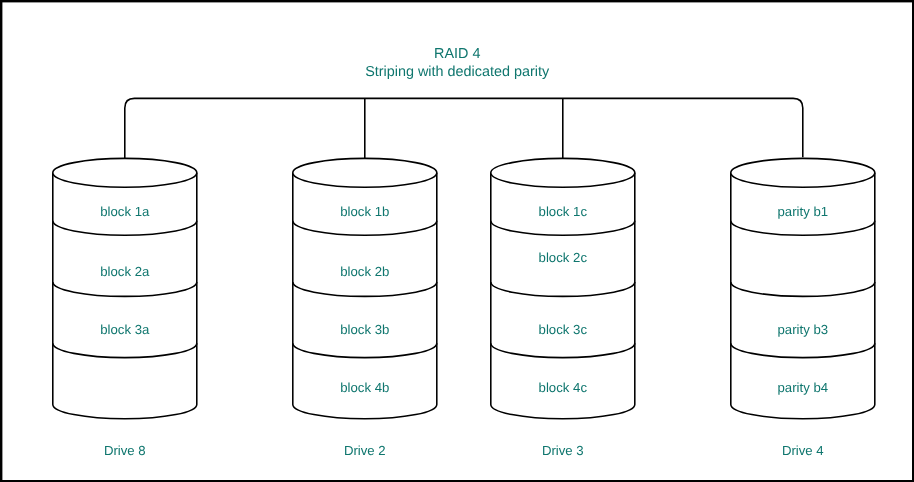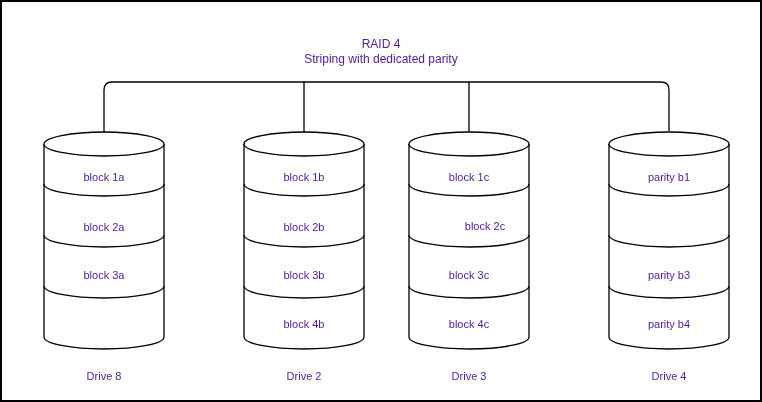--- a/index.html
+++ b/index.html
@@ -4,21 +4,21 @@
 <style>
   html, body { margin: 0; padding: 0; background: #ffffff; }
   .canvas {
     position: relative;
     width: 762px;
     height: 402px;
     box-sizing: border-box;
     border: 2px solid #000000;
     background: #ffffff;
     font-family: "Liberation Sans", sans-serif;
-    color: #4c1d95;
+    color: #0f766e;
     overflow: hidden;
   }
   .diagram-svg {
     position: absolute;
     left: 0; top: 0;
     width: 762px;
     height: 402px;
   }
   .title-block {
     position: absolute;
@@ -98,21 +98,21 @@
   <div class="lbl" style="left:42px; top:266px;">block 3a</div>
   <div class="lbl" style="left:42px; top:367px;">Drive 8</div>
 
   <div class="lbl" style="left:242px; top:168px;">block 1b</div>
   <div class="lbl" style="left:242px; top:218px;">block 2b</div>
   <div class="lbl" style="left:242px; top:266px;">block 3b</div>
   <div class="lbl" style="left:242px; top:315px;">block 4b</div>
   <div class="lbl" style="left:242px; top:367px;">Drive 2</div>
 
   <div class="lbl" style="left:407px; top:168px;">block 1c</div>
-  <div class="lbl" style="left:407px; top:217px;padding-left:16px;">block 2c</div>
+  <div class="lbl" style="left:407px; top:206px;">block 2c</div>
   <div class="lbl" style="left:407px; top:266px;">block 3c</div>
   <div class="lbl" style="left:407px; top:315px;">block 4c</div>
   <div class="lbl" style="left:407px; top:367px;">Drive 3</div>
 
   <div class="lbl" style="left:607px; top:168px;">parity b1</div>
   <div class="lbl" style="left:607px; top:266px;">parity b3</div>
   <div class="lbl" style="left:607px; top:315px;">parity b4</div>
   <div class="lbl" style="left:607px; top:367px;">Drive 4</div>
 
 </div>

